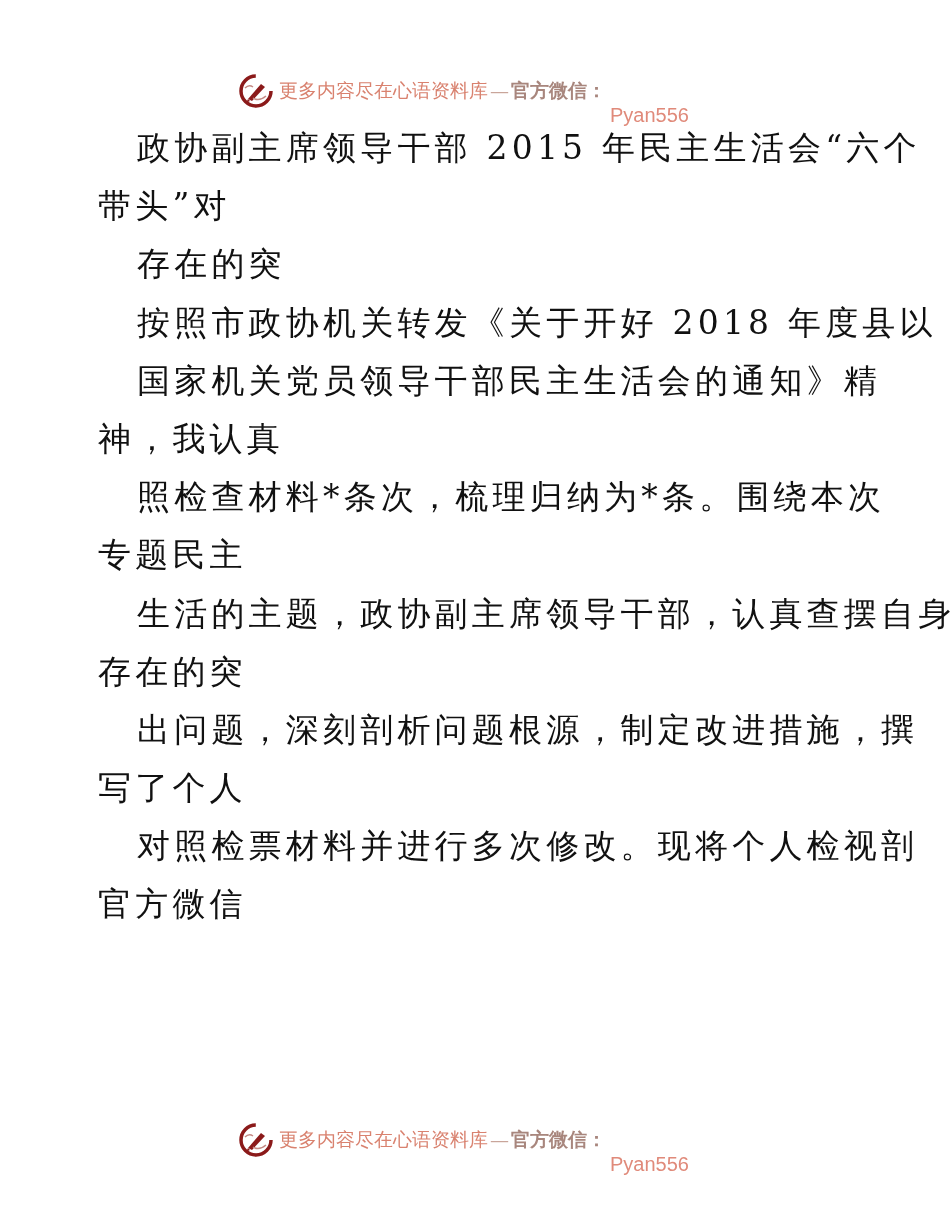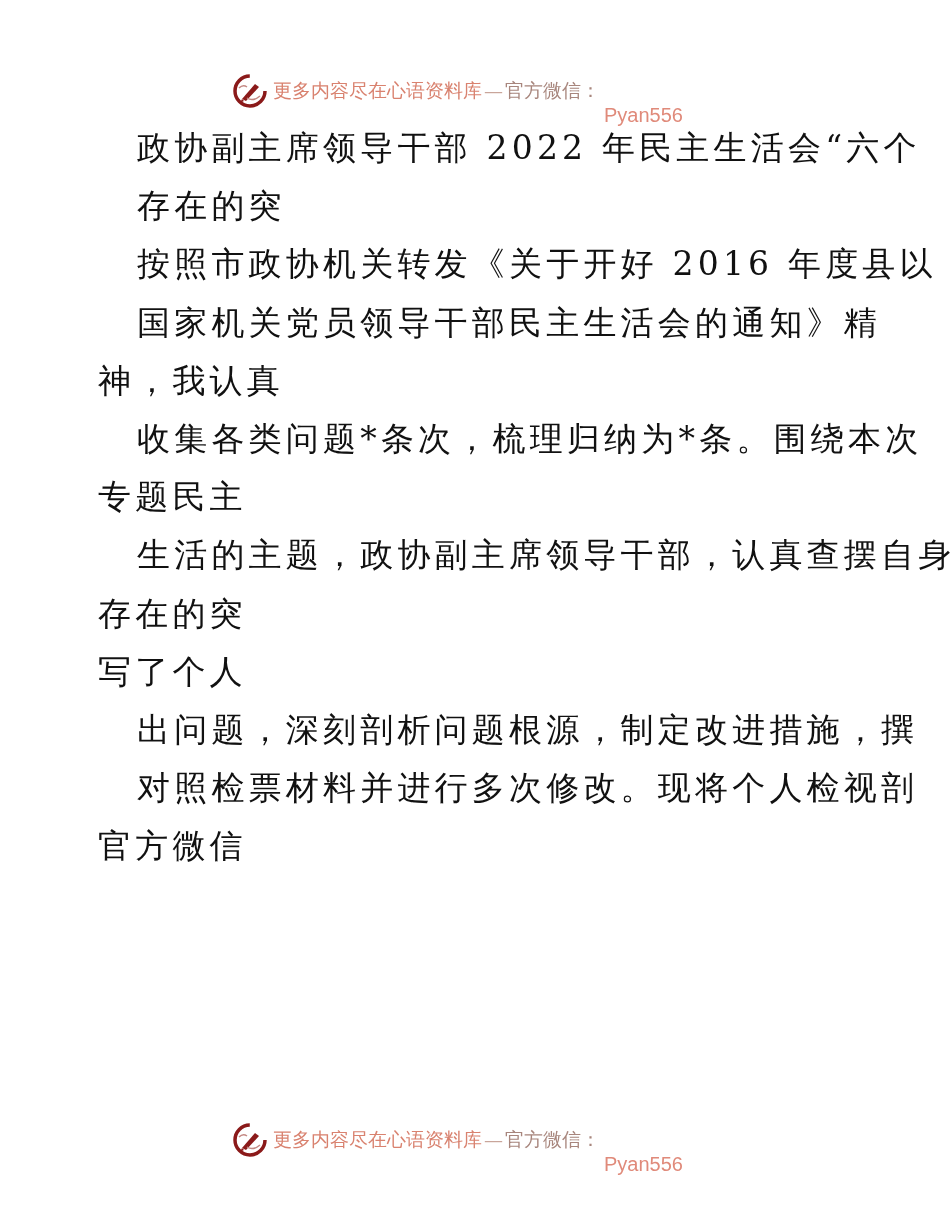--- a/index.html
+++ b/index.html
@@ -10,21 +10,21 @@
     body {
       width: 950px;
       height: 1230px;
       position: relative;
       overflow: hidden;
       font-family: "DejaVu Serif", "Liberation Serif", serif;
       color: #111111;
     }
     .watermark {
       position: absolute;
-      left: 233px;
+      left: 239px;
       height: 36px;
       display: flex;
       align-items: center;
       white-space: nowrap;
     }
     .watermark.top { top: 73px; }
     .watermark.bottom { top: 1122px; }
     .wm-logo {
       width: 34px;
       height: 34px;
@@ -39,20 +39,21 @@
     }
     .wm-dash {
       font-size: 19px;
       color: #c9a59a;
       margin: 0 2px;
     }
     .wm-sub {
       font-family: "DejaVu Serif", "Liberation Serif", serif;
       font-size: 19px;
       color: #a8867d;
+      font-weight: bold;
     }
     .wm-id {
       font-family: "Liberation Sans", "DejaVu Sans", sans-serif;
       font-size: 20px;
       color: #e08a7a;
       margin-left: 4px;
       margin-top: 48px;
     }
     .content {
       position: absolute;
@@ -84,31 +85,32 @@
       <path d="M14 24 Q20 28 27 22" fill="none" stroke="#c58a85" stroke-width="1.5"></path>
     </svg>
   </span>
   <span class="wm-main">更多内容尽在心语资料库</span>
   <span class="wm-dash">—</span>
   <span class="wm-sub">官方微信：</span>
   <span class="wm-id">Pyan556</span>
 </div>
 
 <div class="content">
-  <div class="line indent">政协副主席领导干部 2022 年民主生活会“六个</div>
+  <div class="line indent">政协副主席领导干部 2015 年民主生活会“六个</div>
+  <div class="line">带头”对</div>
   <div class="line indent">存在的突</div>
-  <div class="line indent">按照市政协机关转发《关于开好 2016 年度县以</div>
+  <div class="line indent">按照市政协机关转发《关于开好 2018 年度县以</div>
   <div class="line indent">国家机关党员领导干部民主生活会的通知》精</div>
   <div class="line">神，我认真</div>
-  <div class="line indent">收集各类问题*条次，梳理归纳为*条。围绕本次</div>
+  <div class="line indent">照检查材料*条次，梳理归纳为*条。围绕本次</div>
   <div class="line">专题民主</div>
   <div class="line indent">生活的主题，政协副主席领导干部，认真查摆自身</div>
   <div class="line">存在的突</div>
+  <div class="line indent">出问题，深刻剖析问题根源，制定改进措施，撰</div>
   <div class="line">写了个人</div>
-  <div class="line indent">出问题，深刻剖析问题根源，制定改进措施，撰</div>
   <div class="line indent">对照检票材料并进行多次修改。现将个人检视剖</div>
   <div class="line">官方微信</div>
 </div>
 
 <div class="watermark bottom">
   <span class="wm-logo">
     <svg width="34" height="34" viewBox="0 0 34 34">
       <circle cx="17" cy="17" r="15" fill="none" stroke="#8b1a1a" stroke-width="3.5" stroke-dasharray="70 25"></circle>
       <path d="M9 25 L22 10 L26 13 L13 27 Z" fill="#8b1a1a"></path>
       <path d="M9 25 L7 29 L11 27 Z" fill="#8b1a1a"></path>

